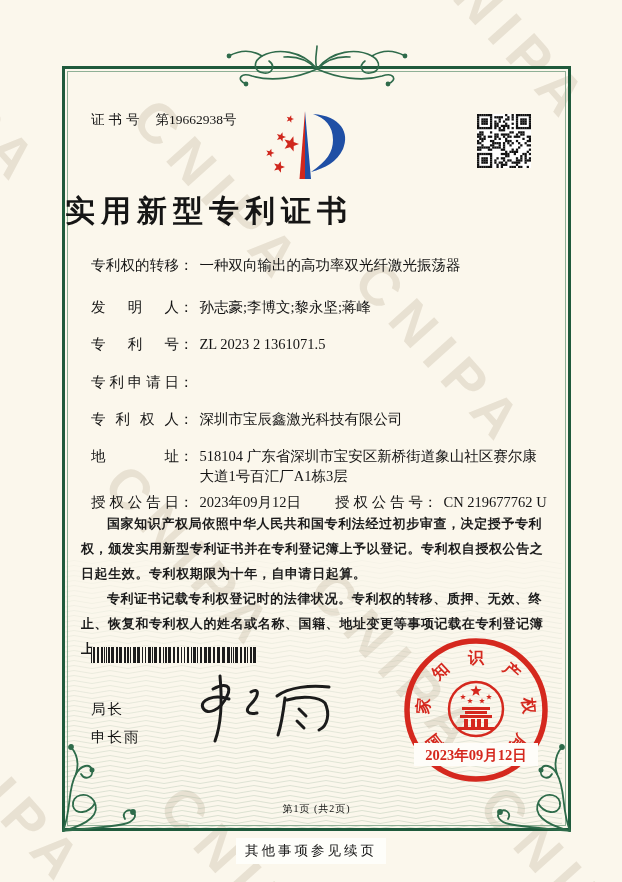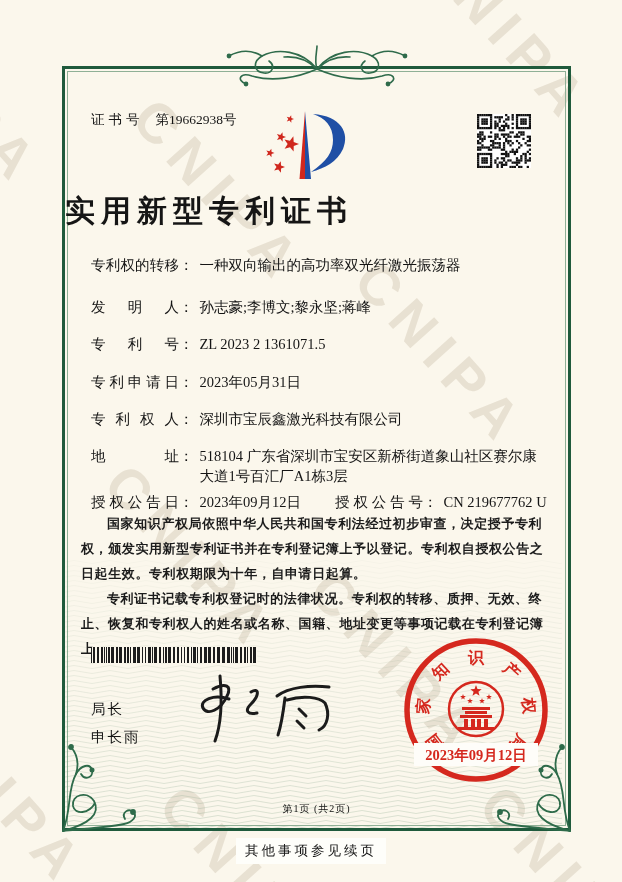--- a/index.html
+++ b/index.html
@@ -523,21 +523,20 @@
       <span class="val">孙志豪;李博文;黎永坚;蒋峰</span>
     </div>
     <div class="row r-date">
       <span class="lbl">专利号</span>
       <span class="colon">：</span>
       <span class="val">ZL 2023 2 1361071.5</span>
     </div>
     <div class="row">
       <span class="lbl">专利申请日</span>
       <span class="colon">：</span>
-      <span class="val">2023年05月31日</span>
     </div>
     <div class="row">
       <span class="lbl">专利权人</span>
       <span class="colon">：</span>
       <span class="val">深圳市宝辰鑫激光科技有限公司</span>
     </div>
     <div class="row r-addr">
       <span class="lbl">地址</span>
       <span class="colon">：</span>
       <span class="val">518104 广东省深圳市宝安区新桥街道象山社区赛尔康大道1号百汇厂A1栋3层</span>

